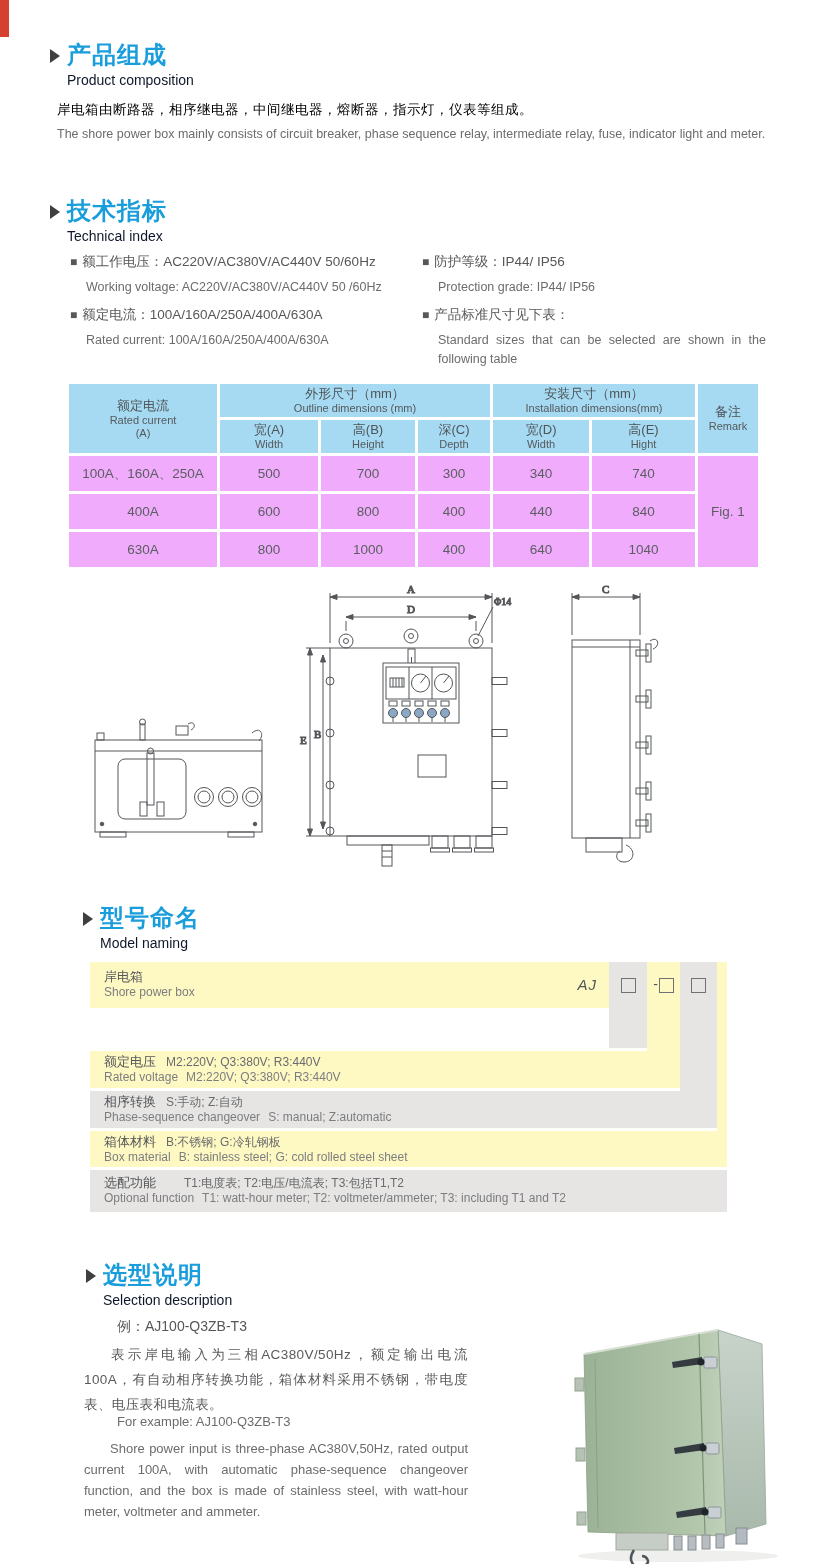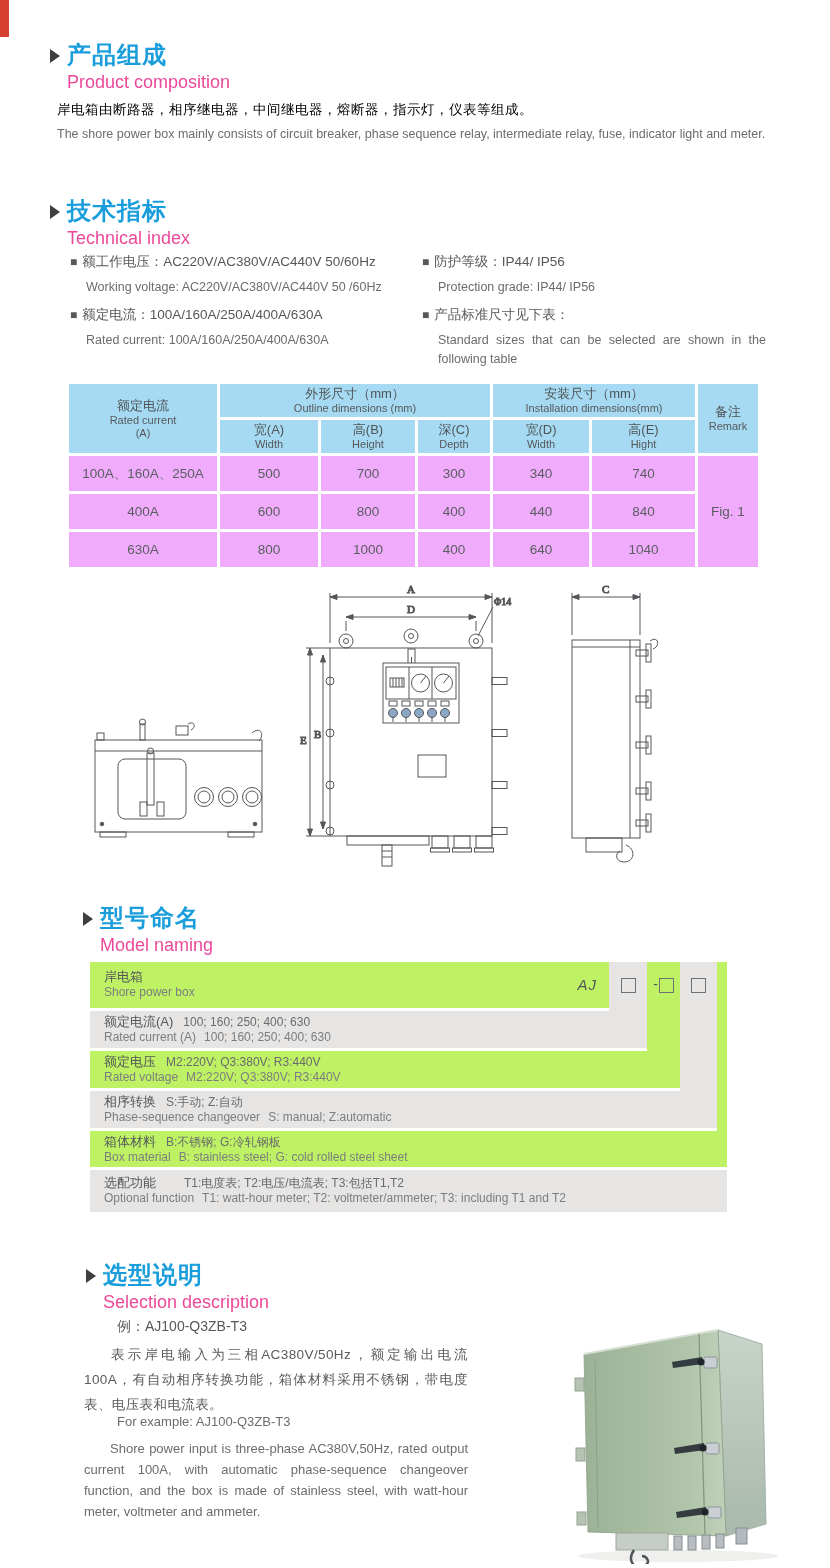--- a/index.html
+++ b/index.html
@@ -6,21 +6,21 @@
   #page{position:relative;width:830px;height:1568px;background:#ffffff;overflow:hidden;
         font-family:"Liberation Sans","DejaVu Sans",sans-serif;color:#58595b;}
   .abs{position:absolute;}
   
   #corner-tab{left:0;top:0;width:9px;height:37px;background:#d6402e;}
   
   .sec-head{display:flex;align-items:flex-start;}
   .tri{width:0;height:0;border-left:10px solid #3e3f41;border-top:7px solid transparent;
        border-bottom:7px solid transparent;margin-top:7px;margin-right:7px;}
   .h-cn{font-size:24px;font-weight:700;color:#1a9ddb;letter-spacing:1px;line-height:26px;}
-  .h-en{font-size:18px;color:#ec4899;margin-top:4px;margin-left:17px;}
+  .h-en{font-size:14px;color:#0f172a;margin-top:4px;margin-left:17px;}
   .body-cn{font-size:13.5px;color:#000000;letter-spacing:.5px;}
   .body-en{font-size:12.5px;color:#6b6c6e;}
   
   .spec{margin-bottom:8px;}
   .spec-cn{font-size:13.5px;color:#565759;line-height:20px;margin-bottom:6px;}
   .bullet{color:#58585a;font-size:12px;margin-right:5px;}
   .spec-en{font-size:12.5px;color:#6b6c6e;line-height:19px;margin-left:16px;margin-bottom:7px;}
   .just{text-align:justify;}
   
   #dim-table{left:66px;top:381px;}
@@ -28,21 +28,21 @@
   table.dims th{background:#a6daf2;font-weight:normal;color:#4e5457;padding:2px 2px;}
   table.dims td{background:#f0abfc;color:#5b5e61;font-size:13.5px;text-align:center;padding:2px;}
   .th-cn{font-size:13px;line-height:16px;}
   .th-en{font-size:11px;line-height:13px;color:#55595c;}
   table.dims td{height:31px;}
   
   #drawings svg text{font-family:"Liberation Serif","DejaVu Serif",serif;fill:#3f3f41;}
   
   #naming-table{left:90px;top:962px;width:637px;height:252px;}
   .nrow{position:absolute;left:0;}
-  .blue{background:#bef264;}
+  .blue{background:#fef9c3;}
   .gray{background:#e6e5e3;}
   .nlabel-cn{font-size:13px;color:#54565a;line-height:16px;}
   .nlabel-en{font-size:12px;color:#7c7d80;line-height:15px;}
   .nvals{color:#6a6b6e;font-size:12px;margin-left:10px;}
   .nvals-en{color:#7c7d80;font-size:12px;margin-left:8px;}
   .ncol{position:absolute;top:0;display:flex;justify-content:center;}
   .codebox{display:inline-block;width:13px;height:13px;border:1.5px solid #707174;margin-top:16px;}
   .dash{font-size:14px;color:#565759;margin-top:14px;margin-right:1px;}
   #aj-code{position:absolute;top:14px;right:12px;font-size:15px;color:#54565a;letter-spacing:1px;font-style:italic;}
   
@@ -353,26 +353,20 @@
       </div>
     <div class="ncol blue" style="left:627px;width:10px;height:205px;"></div>
 
     <div class="nrow blue" style="top:0;width:519px;height:46px;">
       <div style="padding:7px 0 0 14px;">
         <div class="nlabel-cn">岸电箱</div>
         <div class="nlabel-en">Shore power box</div>
       </div>
       <span id="aj-code">AJ</span>
     </div>
-    <div class="nrow gray" style="top:49px;width:557px;height:37px;">
-      <div style="padding:3px 0 0 14px;">
-        <div class="nlabel-cn"><span>额定电流(A)</span><span class="nvals">100; 160; 250; 400; 630</span></div>
-        <div class="nlabel-en"><span>Rated current (A)</span><span class="nvals-en">100; 160; 250; 400; 630</span></div>
-      </div>
-    </div>
     <div class="nrow blue" style="top:89px;width:590px;height:37px;">
       <div style="padding:3px 0 0 14px;">
         <div class="nlabel-cn"><span>额定电压</span><span class="nvals">M2:220V;  Q3:380V;  R3:440V</span></div>
         <div class="nlabel-en"><span>Rated voltage</span><span class="nvals-en">M2:220V;  Q3:380V;  R3:440V</span></div>
       </div>
     </div>
     <div class="nrow gray" style="top:129px;width:627px;height:37px;">
       <div style="padding:3px 0 0 14px;">
         <div class="nlabel-cn"><span>相序转换</span><span class="nvals">S:手动; Z:自动</span></div>
         <div class="nlabel-en"><span>Phase-sequence changeover</span><span class="nvals-en">S: manual;  Z:automatic</span></div>

